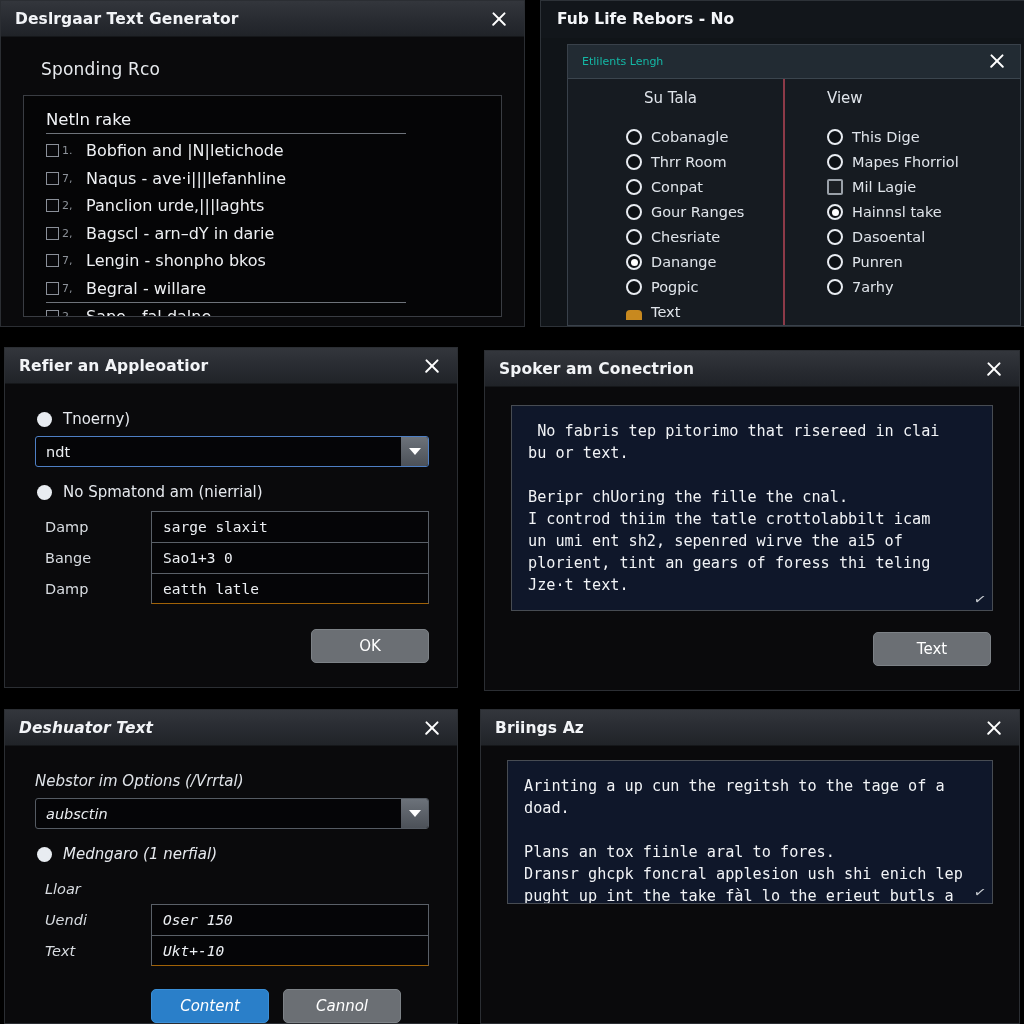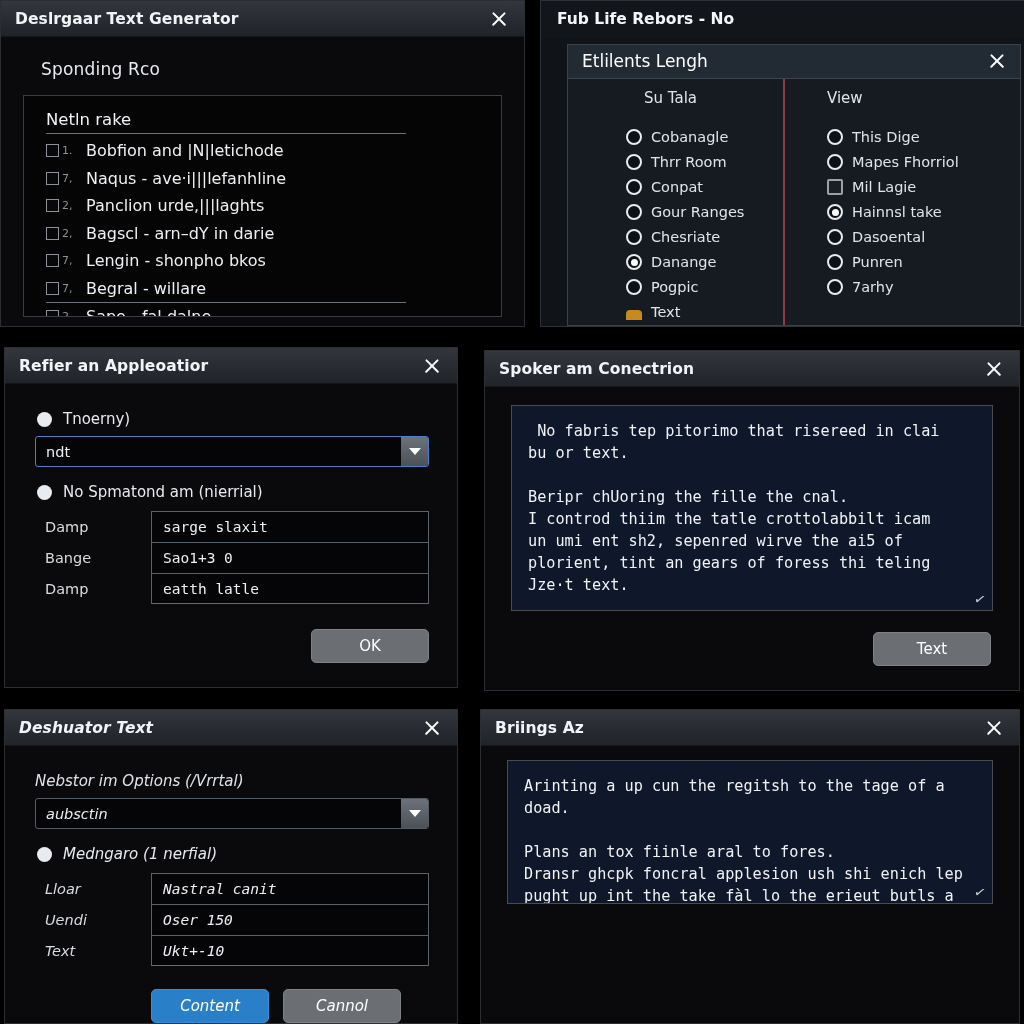--- a/index.html
+++ b/index.html
@@ -147,21 +147,21 @@
   }
   .inner-dialog-title {
     height: 34px;
     flex: 0 0 34px;
     background: #222b33;
     border-bottom: 1px solid #3b454e;
     display: flex; align-items: center;
     padding: 0 10px 0 14px;
   }
   .inner-dialog-title .t {
-    color: #ffffff; font-size: 17px; flex: 1 1 auto;
+    color: #14b8a6; font-size: 11px; flex: 1 1 auto;
   }
   .inner-cols {
     flex: 1 1 auto;
     display: flex;
     position: relative;
     background: #161b21;
   }
   .inner-col { padding: 10px 0 0 0; position: relative; }
   .inner-col.left  { width: 215px; padding-left: 58px; }
   .inner-col.right { flex: 1 1 auto; padding-left: 44px; }
@@ -575,21 +575,20 @@
       </div>
 
       <div class="radio-line">
         <span class="dot"></span>
         <span class="txt">Medngaro (1 nerfial)</span>
       </div>
 
       <div class="field-wrap" id="deshuator-fields">
           <div class="field-row">
             <span class="field-label">Lloar</span>
-            <span class="field-input">Nastral canit</span>
           </div>
           <div class="field-row">
             <span class="field-label">Uendi</span>
             <span class="field-input">Oser 150</span>
           </div>
           <div class="field-row">
             <span class="field-label">Text</span>
             <span class="field-input">Ukt+-10</span>
           </div>
         </div>

